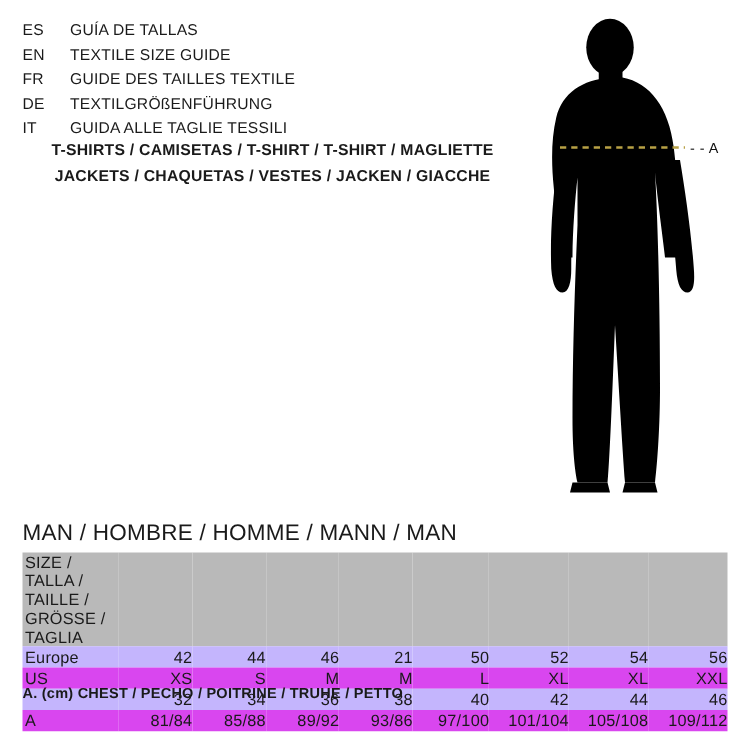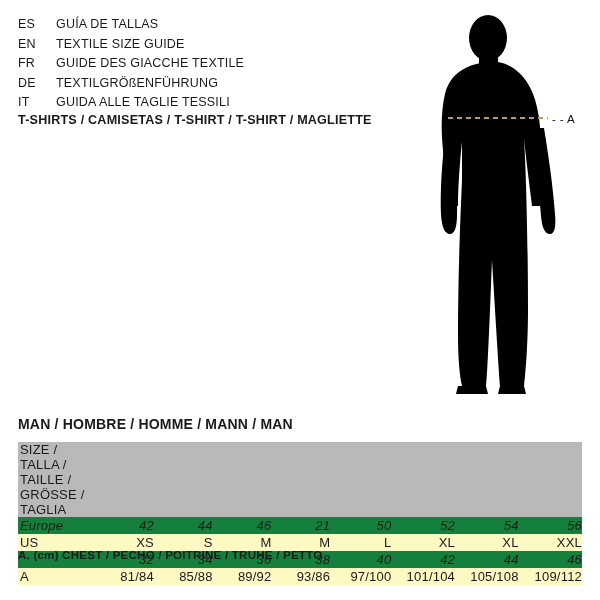--- a/index.html
+++ b/index.html
@@ -37,20 +37,21 @@
   .lang-text {
     flex: 1 1 auto;
   }
 
   
   .cat-block {
     position: absolute;
     top: 110px;
     left: 18px;
     width: 400px;
+    text-align: center;
   }
   .cat-line {
     font-size: 12.6px;
     font-weight: bold;
     line-height: 21px;
     letter-spacing: 0.2px;
     white-space: nowrap;
   }
 
   
@@ -71,22 +72,22 @@
     font-size: 11.5px;
     letter-spacing: 0.4px;
     color: #111;
   }
 
   
   .man-heading {
     position: absolute;
     top: 416px;
     left: 18px;
-    font-size: 14px;
-    font-weight: bold;
+    font-size: 18px;
+    font-weight: normal;
     letter-spacing: 0.2px;
     white-space: nowrap;
   }
 
   
   .size-table {
     position: absolute;
     top: 442px;
     left: 18px;
     width: 564px;
@@ -103,22 +104,22 @@
   .size-table td.label {
     width: 84px;
     padding-left: 2px;
   }
   .size-table td.val {
     width: 68px;
     text-align: right;
     padding-left: 2px;
   }
   tr.row-head td { background: #b9b9b9; }
-  tr.row-a td    { background: #15803d; font-style: italic; }
-  tr.row-b td    { background: #fef9c3; }
+  tr.row-a td    { background: #c4b5fd; }
+  tr.row-b td    { background: #d946ef; }
 
   
   .footnote {
     position: absolute;
     top: 548px;
     left: 18px;
     font-size: 11.6px;
     font-weight: bold;
     letter-spacing: 0.2px;
     white-space: nowrap;
@@ -131,34 +132,35 @@
   <div class="lang-row">
     <span class="lang-code">ES</span>
     <span class="lang-text">GUÍA DE TALLAS</span>
   </div>
   <div class="lang-row">
     <span class="lang-code">EN</span>
     <span class="lang-text">TEXTILE SIZE GUIDE</span>
   </div>
   <div class="lang-row">
     <span class="lang-code">FR</span>
-    <span class="lang-text">GUIDE DES GIACCHE TEXTILE</span>
+    <span class="lang-text">GUIDE DES TAILLES TEXTILE</span>
   </div>
   <div class="lang-row">
     <span class="lang-code">DE</span>
     <span class="lang-text">TEXTILGRÖßENFÜHRUNG</span>
   </div>
   <div class="lang-row">
     <span class="lang-code">IT</span>
     <span class="lang-text">GUIDA ALLE TAGLIE TESSILI</span>
   </div>
 </div>
 
 <div class="cat-block">
   <div class="cat-line">T-SHIRTS / CAMISETAS / T-SHIRT / T-SHIRT / MAGLIETTE</div>
+  <div class="cat-line">JACKETS / CHAQUETAS / VESTES / JACKEN / GIACCHE</div>
 </div>
 
 <div class="figure-wrap">
   <svg width="200" height="390" viewBox="0 0 200 390" xmlns="http://www.w3.org/2000/svg">
     <g fill="#000000">
 
       <ellipse cx="88" cy="28" rx="19" ry="23"></ellipse>
 
       <rect x="79" y="44" width="19" height="14"></rect>
 

